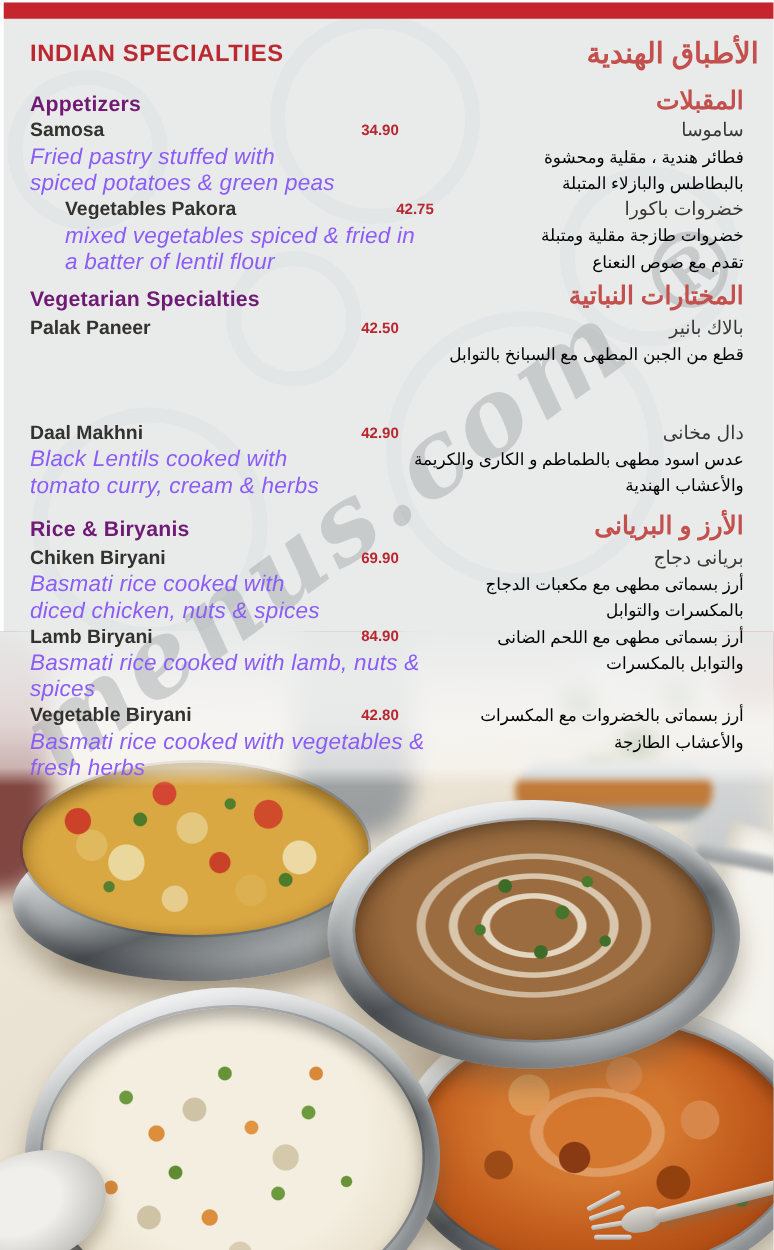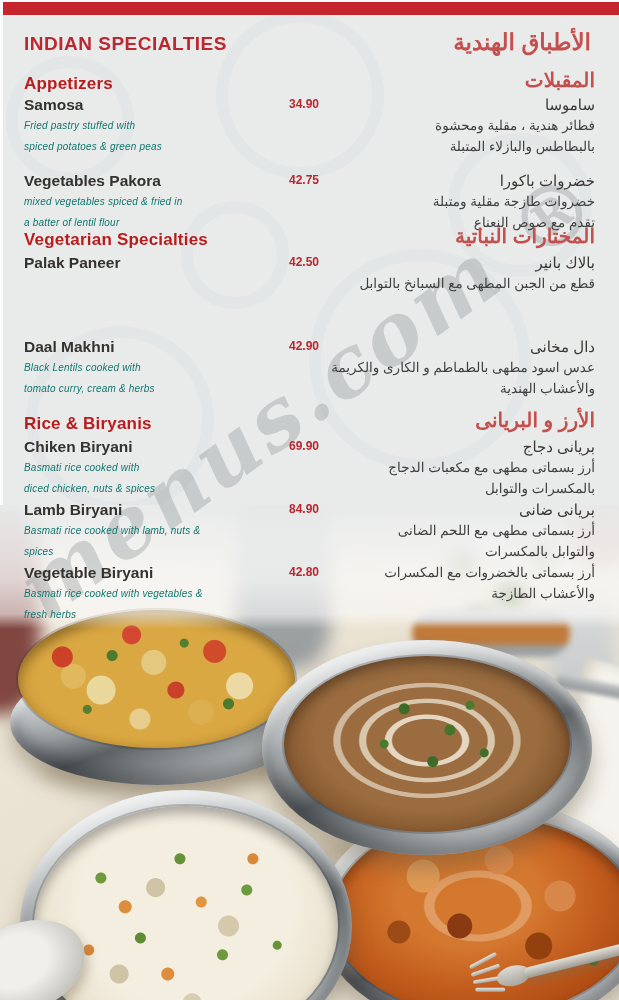--- a/index.html
+++ b/index.html
@@ -15,35 +15,35 @@
   .swirls{position:absolute;left:0;top:0;z-index:0;}
 
   
   .watermark-clip{position:absolute;left:0;top:140px;width:619px;height:492px;overflow:hidden;z-index:2;pointer-events:none;}
   .watermark{position:absolute;left:28px;top:408px;width:680px;transform:rotate(-36deg);transform-origin:0 50%;
     font-family:"DejaVu Serif",serif;font-style:italic;font-weight:bold;font-size:84px;letter-spacing:4px;
     color:rgba(122,128,134,.30);white-space:nowrap;}
 
   
   .menu{position:absolute;inset:0;z-index:3;}
-  .title-row{position:absolute;left:24px;right:28px;top:29px;height:30px;text-align:right;}
+  .title-row{position:absolute;left:24px;right:12px;top:29px;height:30px;text-align:right;}
   .title-en{position:absolute;left:0;top:4px;font-size:19px;font-weight:bold;letter-spacing:.5px;color:#bb2830;}
   .title-ar{position:absolute;right:0;top:0;font-size:23px;font-weight:bold;color:#c4504e;direction:rtl;}
 
   .sh{position:absolute;left:24px;right:24px;height:28px;}
-  .sh-en{position:absolute;left:0;top:2px;font-size:17px;font-weight:bold;color:#b91c1c;letter-spacing:.2px;}
+  .sh-en{position:absolute;left:0;top:2px;font-size:17px;font-weight:bold;color:#701a75;letter-spacing:.2px;}
   .sh-ar{position:absolute;right:0;top:-4px;font-size:20px;font-weight:bold;color:#c4504e;direction:rtl;}
 
   .item{position:absolute;left:24px;right:24px;}
   .en-name{font-size:15.5px;font-weight:bold;color:#34322f;line-height:21px;}
-  .en-desc{font-size:10px;font-style:italic;color:#0f766e;line-height:21px;white-space:pre-line;letter-spacing:.2px;}
+  .en-desc{font-size:18px;font-style:italic;color:#8b5cf6;line-height:21px;white-space:pre-line;letter-spacing:.2px;}
   .price{position:absolute;left:265px;top:0;font-size:12px;font-weight:bold;color:#b8272f;line-height:21px;}
   .ar-block{position:absolute;right:0;top:0;width:265px;text-align:right;direction:rtl;}
   .ar-name{font-size:15px;color:#3a3734;line-height:21px;}
-  .ar-desc{font-size:13.5px;color:#404040;line-height:21px;white-space:pre-line;}
+  .ar-desc{font-size:13.5px;color:#000000;line-height:21px;white-space:pre-line;}
 
   
   .photo{position:absolute;left:0;top:505px;width:619px;height:495px;z-index:1;overflow:hidden;
     background:linear-gradient(150deg,#f2ece0 0%,#e9e1d1 45%,#efe9db 100%);}
   .blur{filter:blur(9px);}
   .bk-maroon{position:absolute;left:-45px;top:0;width:85px;height:210px;background:#6e2a26;border-radius:40px;opacity:.85;}
   .bk-jug{position:absolute;left:235px;top:-15px;width:95px;height:180px;background:linear-gradient(#aeb3b6,#8e9396);border-radius:40px;opacity:.9;}
   .bk-flowers{position:absolute;left:450px;top:-8px;width:130px;height:80px;border-radius:50%;
     background:radial-gradient(circle at 25% 50%,#fbfbf7 0 16px,transparent 17px),
                radial-gradient(circle at 60% 30%,#f6f5ef 0 14px,transparent 15px),
@@ -228,21 +228,21 @@
       <div class="en-desc">Fried pastry stuffed with
 spiced potatoes &amp; green peas</div>
       <div class="price">34.90</div>
       <div class="ar-block">
         <div class="ar-name">ساموسا</div>
         <div class="ar-desc">فطائر هندية ، مقلية ومحشوة
 بالبطاطس والبازلاء المتبلة</div>
       </div>
     </div>
 
-    <div class="item" style="top:170px;">
+    <div class="item" style="top:157px;margin-left:28px;">
       <div class="en-name">Vegetables Pakora</div>
       <div class="en-desc">mixed vegetables spiced &amp; fried in
 a batter of lentil flour</div>
       <div class="price">42.75</div>
       <div class="ar-block">
         <div class="ar-name">خضروات باكورا</div>
         <div class="ar-desc">خضروات طازجة مقلية ومتبلة
 تقدم مع صوص النعناع</div>
       </div>
     </div>
@@ -289,21 +289,20 @@
 بالمكسرات والتوابل</div>
       </div>
     </div>
 
     <div class="item" style="top:499px;">
       <div class="en-name">Lamb Biryani</div>
       <div class="en-desc">Basmati rice cooked with lamb, nuts &amp;
 spices</div>
       <div class="price">84.90</div>
       <div class="ar-block">
-        <div class="ar-name">بريانى ضانى</div>
         <div class="ar-desc">أرز بسماتى مطهى مع اللحم الضانى
 والتوابل بالمكسرات</div>
       </div>
     </div>
 
     <div class="item" style="top:562px;">
       <div class="en-name">Vegetable Biryani</div>
       <div class="en-desc">Basmati rice cooked with vegetables &amp;
 fresh herbs</div>
       <div class="price">42.80</div>

